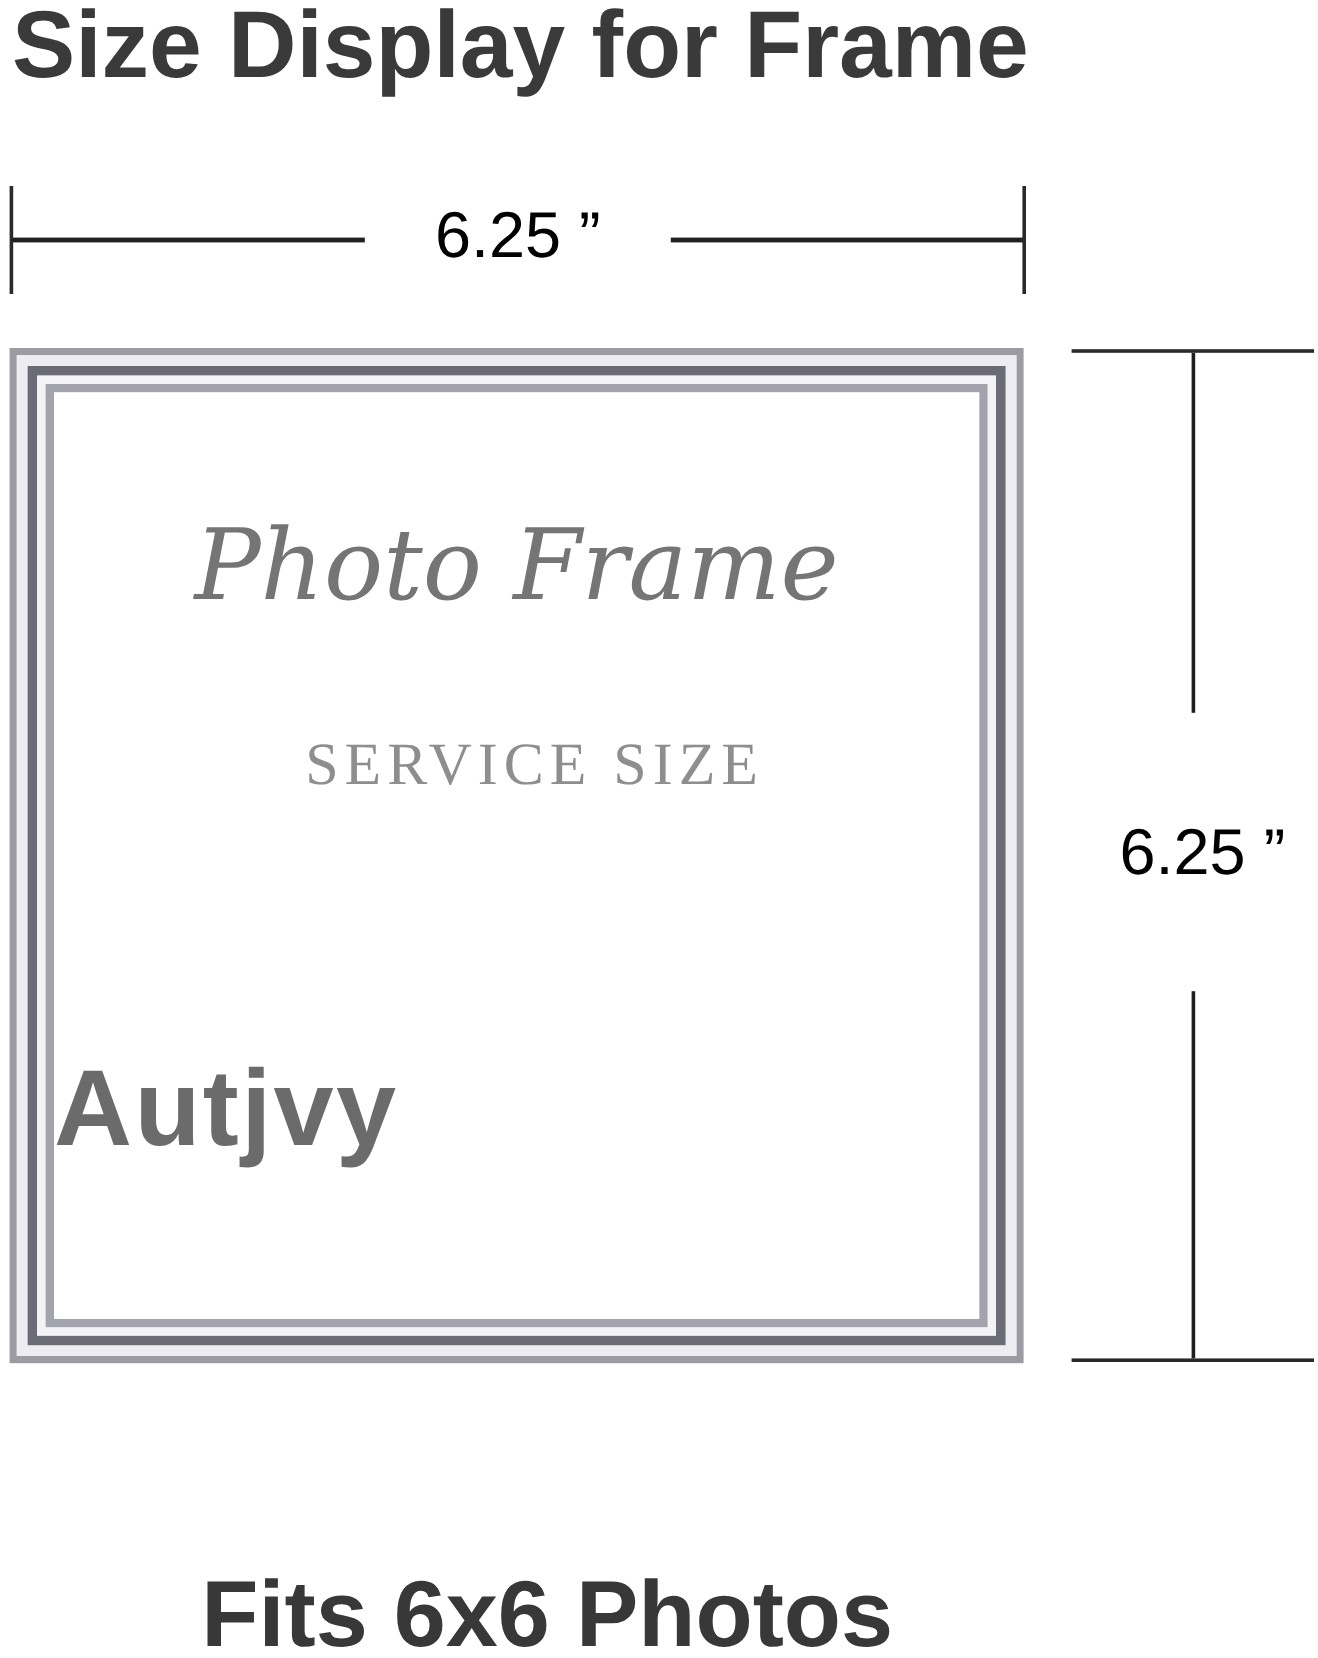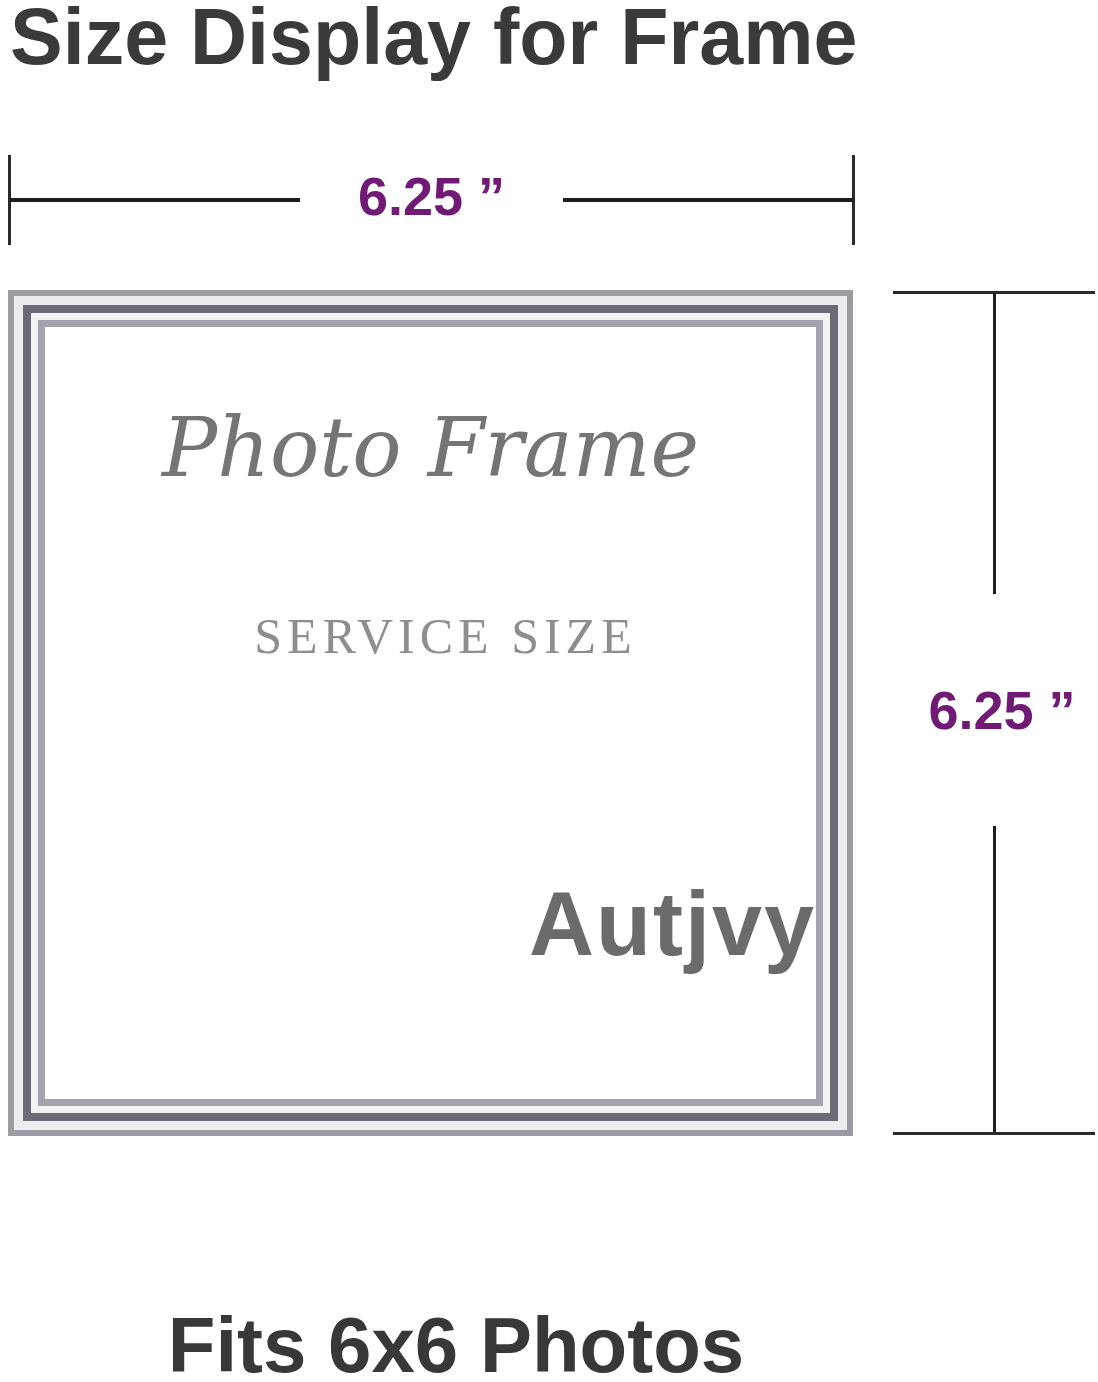--- a/index.html
+++ b/index.html
@@ -36,22 +36,22 @@
   }
   .width-dim .dim-row {
     position: absolute;
     left: 2px; right: 2px; top: 0; bottom: 0;
     display: flex;
     align-items: center;
   }
   .hline { flex: 1; height: 4px; background: #1f1f1f; }
   .dim-label {
     font-size: 54px;
-    font-weight: bold;
-    color: #701a75;
+    font-weight: normal;
+    color: #000000;
     white-space: pre;
   }
   .width-dim .dim-label { margin: 0 58px; transform: translateY(-4px); }
   .tick-v {
     position: absolute;
     top: 0;
     width: 3px;
     height: 90px;
     background: #2a2a2a;
   }
@@ -70,21 +70,21 @@
     background: #ffffff;
   }
   .f2 { width: 100%; height: 100%; border: 9px solid #ededf1; }
   .f3 { width: 100%; height: 100%; border: 8px solid #6b6b75; }
   .f4 { width: 100%; height: 100%; border: 7px solid #f3f3f6; }
   .f5 { width: 100%; height: 100%; border: 7px solid #a3a3ad; }
   .interior { position: relative; width: 100%; height: 100%; background: #ffffff; }
 
   .script-text {
     position: absolute;
-    top: 76px; left: 0; width: 100%;
+    top: 100px; left: 0; width: 100%;
     text-align: center;
     font-family: "DejaVu Serif", serif;
     font-style: italic;
     font-size: 82px;
     line-height: 1.1;
     color: #757575;
     white-space: nowrap;
   }
   .engraved-text {
     position: absolute;
@@ -94,21 +94,21 @@
     font-size: 50px;
     line-height: 1.1;
     letter-spacing: 5px;
     color: #8e8e8e;
     white-space: nowrap;
     margin-left: 15px;
   }
   .brand-text {
     position: absolute;
     top: 548px; left: 0; width: 100%;
-    text-align: right;
+    text-align: left;
     font-size: 90px;
     line-height: 1.1;
     font-weight: bold;
     color: #6b6b6b;
     letter-spacing: 2px;
     white-space: nowrap;
   }
 
   
   .height-dim {

